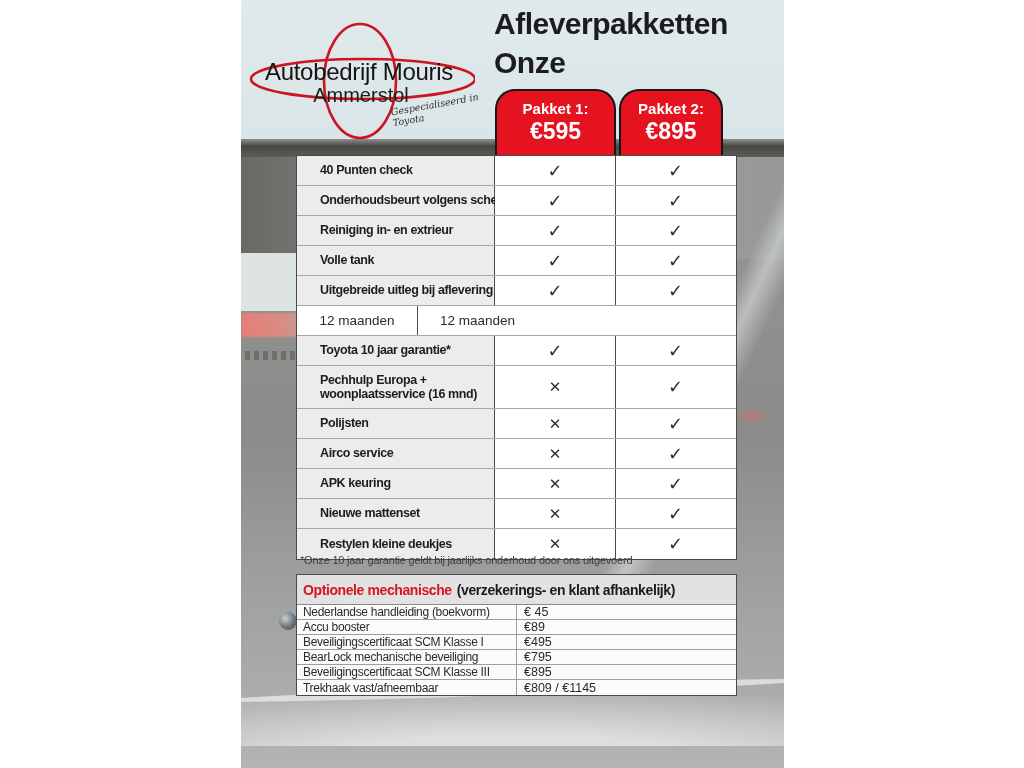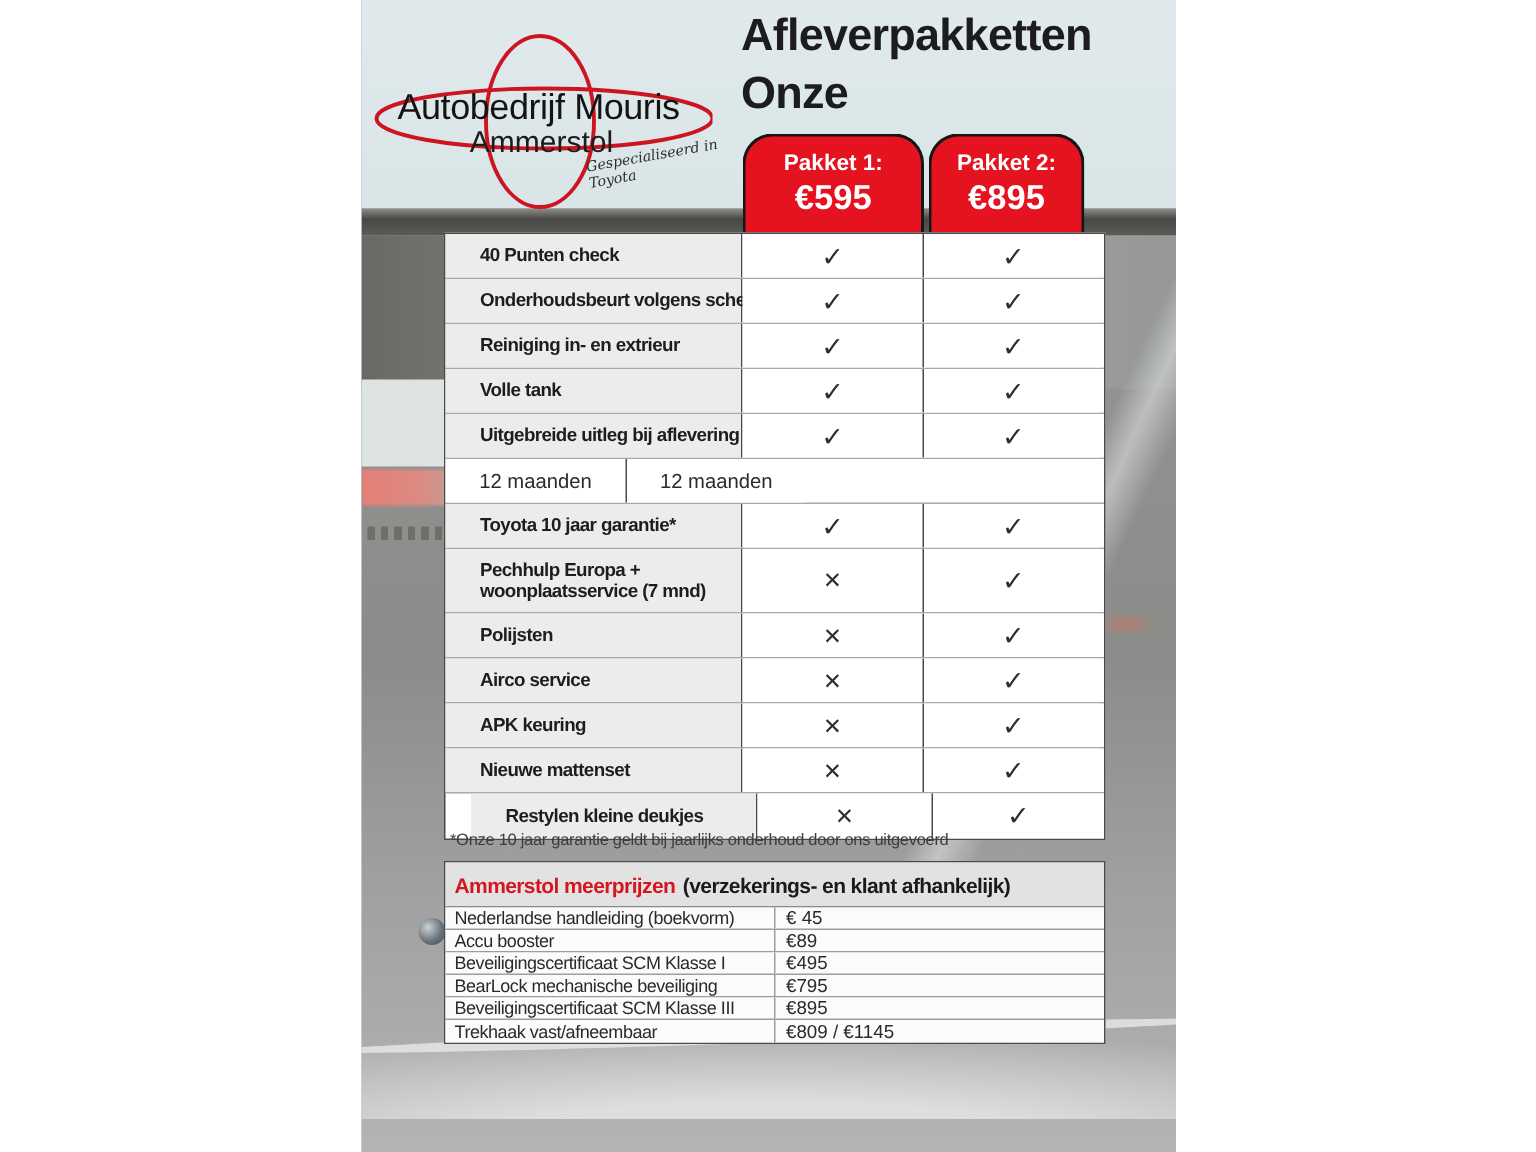--- a/index.html
+++ b/index.html
@@ -67,21 +67,21 @@
   .pkg-box.p1 { left: 495px; width: 121px; }
   .pkg-box.p2 { left: 619px; width: 104px; }
   .pkg-name  { margin-top: 9px;  font-size: 15px; font-weight: 700; }
   .pkg-price { margin-top: 1px;  font-size: 23px; font-weight: 700; }
 
   
   .mtable { position: absolute; left: 296px; top: 155px; width: 441px;
               border: 1px solid #4a4a4a; background: #ffffff; }
   .mrow { display: flex; height: 30px; border-bottom: 1px solid #a8a8a8; }
   .mrow.tall { height: 43px; }
-  .mrow:last-child { border-bottom: none; margin-left: 17px; }
+  .mrow:last-child { border-bottom: none; }
   .mcell-label { width: 198px; background: #ececec; border-right: 1px solid #4a4a4a;
               display: flex; align-items: center; padding-left: 23px;
               font-size: 12.5px; font-weight: 700; color: #1d1d1d;
               letter-spacing: -0.4px; white-space: nowrap; line-height: 1.15; }
   .mrow.tall .mcell-label { white-space: normal; }
   .mcell-val { width: 121px; display: flex; align-items: center; justify-content: center;
               background: #ffffff; }
   .mcell-val.first { border-right: 1px solid #4a4a4a; width: 121px; }
   .mcell-val.second { width: 119px; }
   .sym-check { font-size: 18px; color: #2e2e2e; }
@@ -207,21 +207,21 @@
     <div class="mrow">
       <div class="mcell-label">Toyota 10 jaar garantie*</div>
       <div class="mcell-val first">
         <span class="sym-check">✓</span>
       </div>
       <div class="mcell-val second">
         <span class="sym-check">✓</span>
       </div>
     </div>
     <div class="mrow tall">
-      <div class="mcell-label">Pechhulp Europa + woonplaatsservice (7 mnd)</div>
+      <div class="mcell-label">Pechhulp Europa + woonplaatsservice (16 mnd)</div>
       <div class="mcell-val first">
         <span class="sym-cross">✕</span>
       </div>
       <div class="mcell-val second">
         <span class="sym-check">✓</span>
       </div>
     </div>
     <div class="mrow">
       <div class="mcell-label">Polijsten</div>
       <div class="mcell-val first">
@@ -266,21 +266,21 @@
       <div class="mcell-val second">
         <span class="sym-check">✓</span>
       </div>
     </div>
   </div>
 
 <div class="footnote">*Onze 10 jaar garantie geldt bij jaarlijks onderhoud door ons uitgevoerd</div>
 
 <div class="otable">
   <div class="ohead">
-    <span class="red-part">Ammerstol meerprijzen</span>
+    <span class="red-part">Optionele mechanische</span>
     <span class="black-part">(verzekerings- en klant afhankelijk)</span>
   </div>
   <div>
       <div class="orow">
         <div class="ocell-label">Nederlandse handleiding (boekvorm)</div>
         <div class="ocell-price">€ 45</div>
       </div>
       <div class="orow">
         <div class="ocell-label">Accu booster</div>
         <div class="ocell-price">€89</div>

